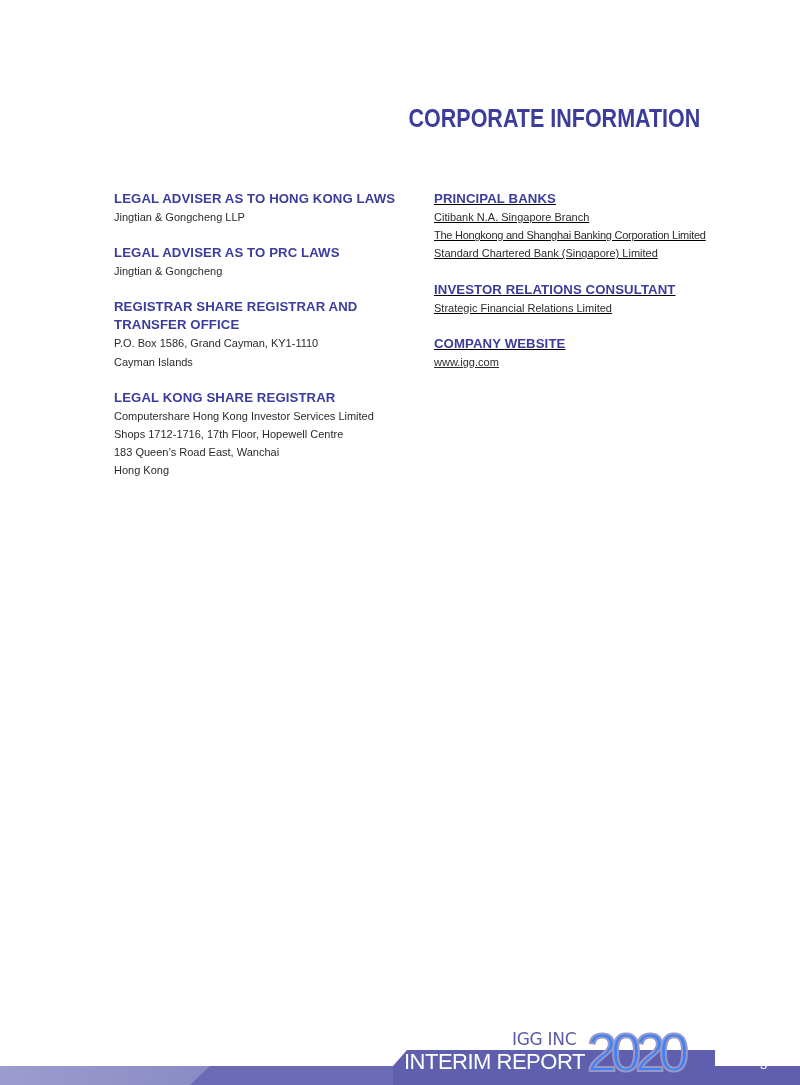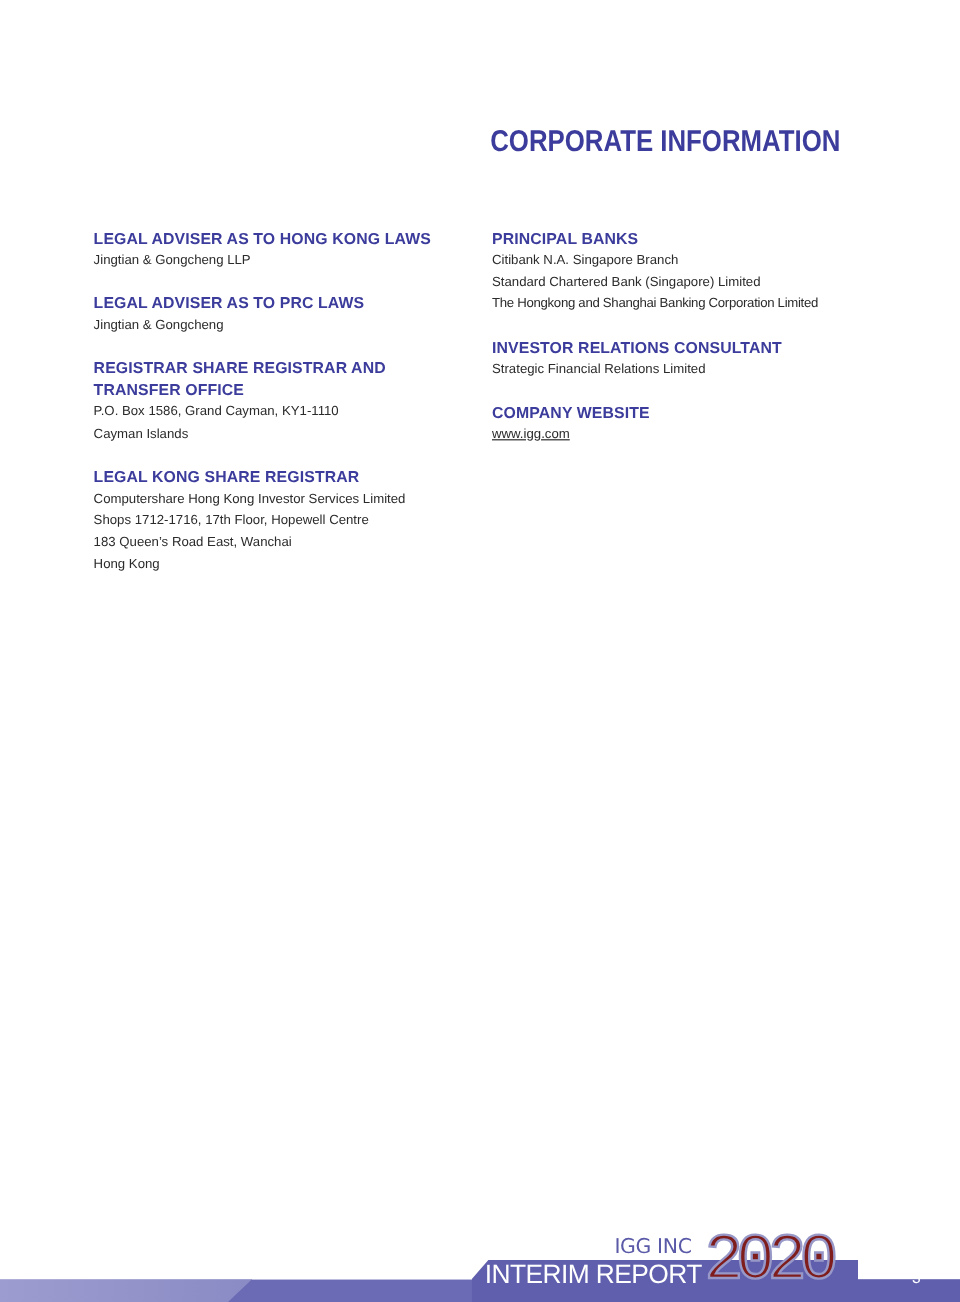--- a/index.html
+++ b/index.html
@@ -8,23 +8,23 @@
     background: #ffffff;
     font-family: "Liberation Sans", sans-serif;
   }
   .page-title {
     position: absolute; right: 100px; top: 104px;
     font-family: "Liberation Sans", sans-serif;
     font-weight: bold; font-size: 25px; color: #3c3c9c;
     letter-spacing: 0px; transform: scaleX(0.86); transform-origin: right center;
     white-space: nowrap;
   }
-  .col { position: absolute; top: 190px; }
+  .col { position: absolute; top: 190px; margin-left: 36px; }
   .col.left { left: 78px; width: 300px; }
-  .col.right { left: 410px; width: 320px; }
+  .col.right { left: 398px; width: 320px; text-decoration: underline; }
   .section { margin-bottom: 18px; }
   .section h2 {
     margin: 0; font-size: 13.2px; font-weight: bold; color: #3c3c9c;
     line-height: 18px; letter-spacing: 0.1px;
   }
   .section .line {
     font-size: 11px; color: #2b2b2b; line-height: 18.2px; white-space: nowrap;
   }
   .section .line.tight { letter-spacing: -0.25px; }
   .section a.line { display: block; text-decoration: underline; color: #2b2b2b; }
@@ -49,22 +49,22 @@
   .igg-inc {
     position: absolute; left: 512px; top: 4px; font-size: 17px; color: #5a5aa8;
     font-family: "DejaVu Sans", sans-serif; letter-spacing: -0.3px;
   }
   .interim {
     position: absolute; left: 404px; top: 24px; font-size: 22px; color: #ffffff;
     font-family: Liberation Sans, sans-serif; letter-spacing: -0.5px;
   }
   .year {
     position: absolute; left: 587px; top: 0px; font-size: 54px; line-height: 54px;
-    font-family: Liberation Mono, monospace; font-weight: 200;
-    color: #7f1d1d; -webkit-text-stroke: 2px #9898c8; letter-spacing: -6px;
+    font-family: Liberation Sans, sans-serif; font-weight: 200;
+    color: #3b82f6; -webkit-text-stroke: 2px #9898c8; letter-spacing: -6px;
   }
   .page-num {
     position: absolute; left: 760px; top: 32px; font-size: 13px; color: #ffffff;
   }
 </style>
 </head>
 <body>
 
 <div class="page-title">CORPORATE INFORMATION</div>
 
@@ -91,22 +91,22 @@
     <div class="line">Shops 1712-1716, 17th Floor, Hopewell Centre</div>
     <div class="line">183 Queen’s Road East, Wanchai</div>
     <div class="line">Hong Kong</div>
   </div>
 </div>
 
 <div class="col right">
   <div class="section">
     <h2>PRINCIPAL BANKS</h2>
     <div class="line">Citibank N.A. Singapore Branch</div>
+    <div class="line tight">The Hongkong and Shanghai Banking Corporation Limited</div>
     <div class="line">Standard Chartered Bank (Singapore) Limited</div>
-    <div class="line tight">The Hongkong and Shanghai Banking Corporation Limited</div>
   </div>
   <div class="section">
     <h2>INVESTOR RELATIONS CONSULTANT</h2>
     <div class="line">Strategic Financial Relations Limited</div>
   </div>
   <div class="section">
     <h2>COMPANY WEBSITE</h2>
     <a class="line" title="www.igg.com">www.igg.com</a>
   </div>
 </div>

